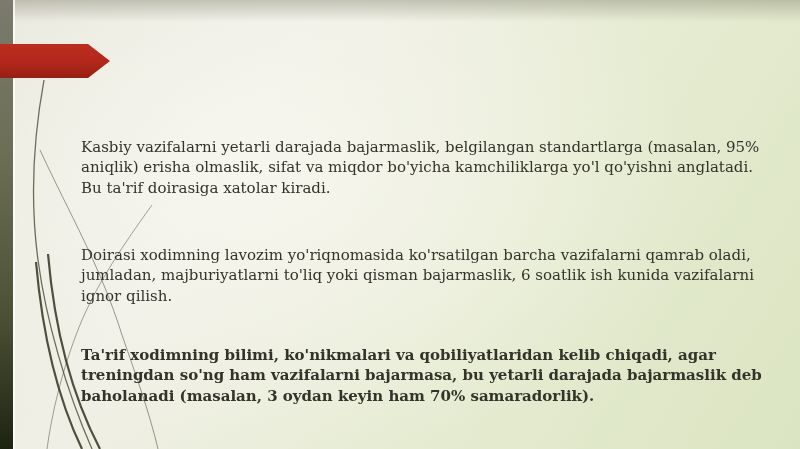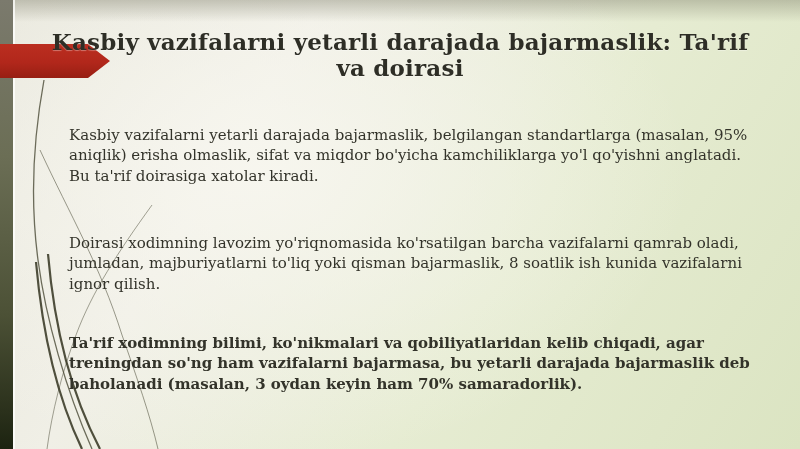--- a/index.html
+++ b/index.html
@@ -40,21 +40,21 @@
   }
   .title{
     position:absolute;left:50px;top:14px;width:700px;
     text-align:center;
     font-size:23px;font-weight:bold;line-height:1.12;
     color:#2e2e26;
     letter-spacing:0.2px;
     text-shadow:0 1px 1px rgba(255,255,255,0.35);
   }
   .body-text p{
-    position:absolute;left:65px;width:695px;margin:4px;
+    position:absolute;left:65px;width:695px;margin:16px;
     font-size:15px;line-height:1.36;color:#33332a;
   }
   .para-1{top:121px;}
   .para-2{top:229px;}
   .para-3{top:329px;font-weight:bold;}
 </style>
 </head>
 <body>
 
 <div class="slide">
@@ -67,21 +67,20 @@
     <path d="M 152,205 C 118,252 92,292 76,335 C 62,372 52,412 47,449" fill="none" stroke="#4a4a36" stroke-width="1" opacity="0.5"></path>
     <path d="M 36,262 C 42,330 56,395 82,449" fill="none" stroke="#33331f" stroke-width="2.2" opacity="0.85"></path>
     <path d="M 48,254 C 54,324 70,392 100,449" fill="none" stroke="#33331f" stroke-width="2.2" opacity="0.85"></path>
   </svg>
 
   <div class="left-strip"></div>
   <div class="left-strip-highlight"></div>
 
   <div class="arrow"></div>
 
-  <h1 class="title">Kasbiy vazifalarni yetarli darajada bajarmaslik: Ta'rif va doirasi</h1>
 
   <div class="body-text">
     <p class="para-1">Kasbiy vazifalarni yetarli darajada bajarmaslik, belgilangan standartlarga (masalan, 95% aniqlik) erisha olmaslik, sifat va miqdor bo'yicha kamchiliklarga yo'l qo'yishni anglatadi. Bu ta'rif doirasiga xatolar kiradi.</p>
-    <p class="para-2">Doirasi xodimning lavozim yo'riqnomasida ko'rsatilgan barcha vazifalarni qamrab oladi, jumladan, majburiyatlarni to'liq yoki qisman bajarmaslik, 8 soatlik ish kunida vazifalarni ignor qilish.</p>
+    <p class="para-2">Doirasi xodimning lavozim yo'riqnomasida ko'rsatilgan barcha vazifalarni qamrab oladi, jumladan, majburiyatlarni to'liq yoki qisman bajarmaslik, 6 soatlik ish kunida vazifalarni ignor qilish.</p>
     <p class="para-3">Ta'rif xodimning bilimi, ko'nikmalari va qobiliyatlaridan kelib chiqadi, agar treningdan so'ng ham vazifalarni bajarmasa, bu yetarli darajada bajarmaslik deb baholanadi (masalan, 3 oydan keyin ham 70% samaradorlik).</p>
   </div>
 
 </div>
 
 </body></html>

